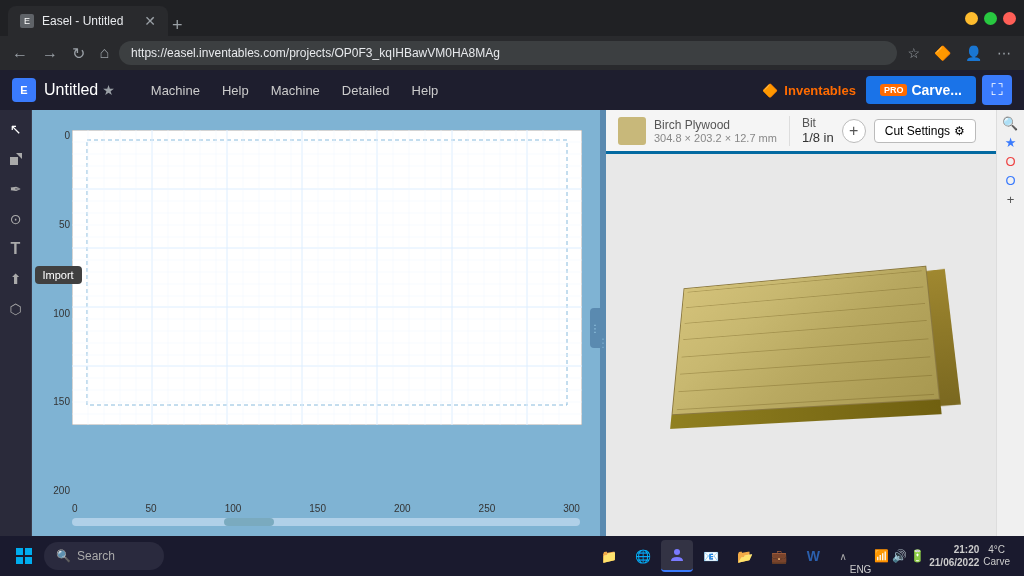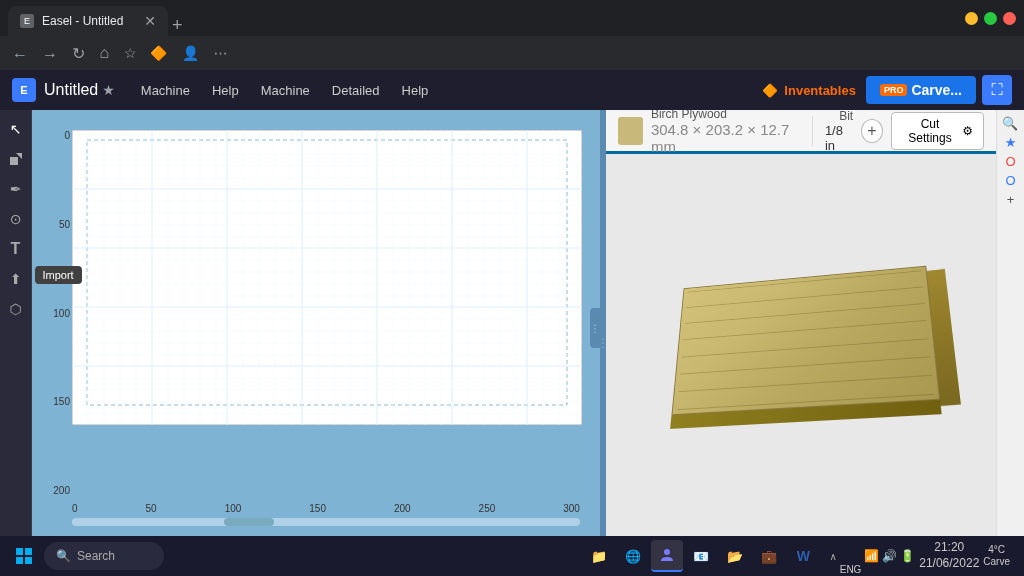--- a/index.html
+++ b/index.html
@@ -22,21 +22,21 @@
     .address-row { background: #292a2d; height: 34px; display: flex; align-items: center; padding: 0 8px; gap: 6px; }
     .nav-btn { background: none; border: none; color: #9aa0a6; cursor: pointer; font-size: 16px; padding: 4px; border-radius: 4px; }
     .address-bar { flex: 1; background: #3c3f41; border: none; border-radius: 20px; height: 24px; padding: 0 12px; color: #e8eaed; font-size: 12px; outline: none; }
     .toolbar-icons { display: flex; gap: 4px; align-items: center; }
     .toolbar-icon-btn { background: none; border: none; color: #9aa0a6; cursor: pointer; font-size: 14px; padding: 4px 5px; border-radius: 4px; }
 
     
     .app { display: flex; flex-direction: column; height: calc(576px - 70px); }
     .app-header { background: #1e1e2e; height: 40px; display: flex; align-items: center; padding: 0 12px; gap: 0; }
     .app-logo { width: 24px; height: 24px; background: #3a7bfd; border-radius: 4px; display: flex; align-items: center; justify-content: center; color: white; font-size: 11px; font-weight: bold; margin-right: 8px; }
-    .app-title { color: white; font-size: 18px; font-weight: 500; display: flex; align-items: center; gap: 4px; margin-right: 16px; }
+    .app-title { color: white; font-size: 18px; font-weight: 500; display: flex; align-items: center; gap: 4px; margin-right: 26px; }
     .app-title .star { color: #9aa0a6; font-size: 14px; cursor: pointer; }
     .menu-bar { display: flex; gap: 2px; flex: 1; }
     .menu-item { color: #ccc; padding: 4px 10px; border-radius: 4px; cursor: pointer; font-size: 13px; }
     .inventables-logo { display: flex; align-items: center; gap: 6px; color: #ff6b00; font-size: 13px; font-weight: 600; margin-right: 10px; }
     .carve-btn { background: #1a73e8; color: white; border: none; border-radius: 4px; padding: 6px 14px; cursor: pointer; font-size: 14px; font-weight: 600; display: flex; align-items: center; gap: 4px; }
     .pro-badge { background: #ff6b00; color: white; font-size: 9px; font-weight: bold; padding: 1px 4px; border-radius: 3px; }
     .expand-btn { width: 30px; height: 30px; background: #3a7bfd; border: none; color: white; border-radius: 4px; cursor: pointer; font-size: 16px; display: flex; align-items: center; justify-content: center; margin-left: 6px; }
 
     
     .main { display: flex; flex: 1; overflow: hidden; }
@@ -69,24 +69,24 @@
     
     .v-divider { width: 6px; background: #5a8ab0; cursor: col-resize; display: flex; align-items: center; justify-content: center; }
     .v-divider::after { content: '⋮'; color: #7aabcd; font-size: 12px; }
 
     
     .right-panel { width: 390px; background: #f0f0f0; display: flex; flex-direction: column; }
     .material-bar { display: flex; align-items: center; height: 44px; padding: 0 12px; gap: 8px; background: #f5f5f5; border-bottom: 3px solid #0369a1; }
     .material-swatch { width: 28px; height: 28px; background: #c8b87a; border-radius: 3px; }
     .material-info { display: flex; flex-direction: column; }
     .material-name { font-size: 12px; color: #555; }
-    .material-size { font-size: 15px; color: #888; }
+    .material-size { font-size: 11px; color: #888; }
     .separator { width: 1px; height: 30px; background: #ddd; margin: 0 4px; }
     .bit-info { display: flex; flex-direction: column; }
-    .bit-label { font-size: 12px; color: #555; text-align: right; }
+    .bit-label { font-size: 12px; color: #555; }
     .bit-size { font-size: 13px; color: #333; font-weight: 500; }
     .add-btn { width: 24px; height: 24px; background: white; border: 1px solid #bbb; border-radius: 50%; cursor: pointer; font-size: 16px; color: #555; display: flex; align-items: center; justify-content: center; }
     .cut-settings-btn { background: white; border: 1px solid #bbb; border-radius: 4px; padding: 4px 10px; font-size: 12px; cursor: pointer; display: flex; align-items: center; gap: 4px; }
 
     
     .preview-3d { flex: 1; display: flex; align-items: center; justify-content: center; background: #e8e8e8; position: relative; overflow: hidden; }
     .wood-board { width: 260px; height: 160px; position: relative; transform: perspective(600px) rotateX(25deg) rotateY(-10deg); }
     .board-top { width: 260px; height: 145px; background: linear-gradient(135deg, #d4c27a 0%, #c8b870 30%, #b8a860 60%, #a89850 100%); border: 1px solid #8a7840; position: absolute; top: 0; left: 0; display: flex; flex-direction: column; justify-content: space-between; padding: 4px 0; }
     .board-line { height: 1px; background: rgba(100,80,20,0.3); margin: 0 4px; }
     .board-side-right { width: 18px; height: 145px; background: linear-gradient(180deg, #a08830 0%, #7a6820 100%); position: absolute; top: 6px; left: 260px; transform: skewY(-2deg); }
@@ -99,21 +99,21 @@
     .simulate-btn { background: white; border: 1px solid #bbb; border-radius: 4px; padding: 4px 12px; font-size: 13px; cursor: pointer; }
     .more-btn { background: none; border: none; cursor: pointer; font-size: 16px; color: #555; }
 
     
     .taskbar { background: #1a1a2e; height: 40px; display: flex; align-items: center; padding: 0 8px; gap: 4px; position: absolute; bottom: 0; left: 0; right: 0; }
     .taskbar-start { width: 32px; height: 32px; display: flex; align-items: center; justify-content: center; cursor: pointer; }
     .taskbar-search { display: flex; align-items: center; background: #2a2a3e; border-radius: 20px; padding: 4px 12px; gap: 6px; cursor: pointer; font-size: 12px; color: #aaa; height: 28px; min-width: 120px; }
     .taskbar-icons { display: flex; align-items: center; gap: 2px; margin-left: auto; }
     .taskbar-icon { width: 32px; height: 32px; display: flex; align-items: center; justify-content: center; cursor: pointer; border-radius: 4px; }
     .system-tray { display: flex; align-items: center; gap: 4px; padding: 0 6px; }
-    .tray-time { font-size: 12px; color: #ccc; text-align: center; line-height: 1.3; }
+    .tray-time { font-size: 10px; color: #ccc; text-align: right; line-height: 1.3; font-weight: bold; }
     .tray-icons { display: flex; align-items: center; gap: 3px; }
   </style>
 </head>
 <body>
 
 <div class="browser-chrome">
   <div class="browser-tabs">
     <div class="browser-tab">
       <div class="tab-icon">E</div>
       <span>Easel - Untitled</span>
@@ -126,20 +126,21 @@
     <div class="win-ctrl win-max"></div>
     <div class="win-ctrl win-close"></div>
   </div>
 </div>
 
 <div class="address-row">
   <button class="nav-btn">←</button>
   <button class="nav-btn">→</button>
   <button class="nav-btn">↻</button>
   <button class="nav-btn">⌂</button>
+  <input class="address-bar" type="text" value="https://easel.inventables.com/projects/OP0F3_kqIHBawVM0HA8MAg" style="">
   <div class="toolbar-icons">
     <button class="toolbar-icon-btn">☆</button>
     <button class="toolbar-icon-btn">🔶</button>
     <button class="toolbar-icon-btn">👤</button>
     <button class="toolbar-icon-btn">⋯</button>
   </div>
 </div>
 
 <div class="app">
 

